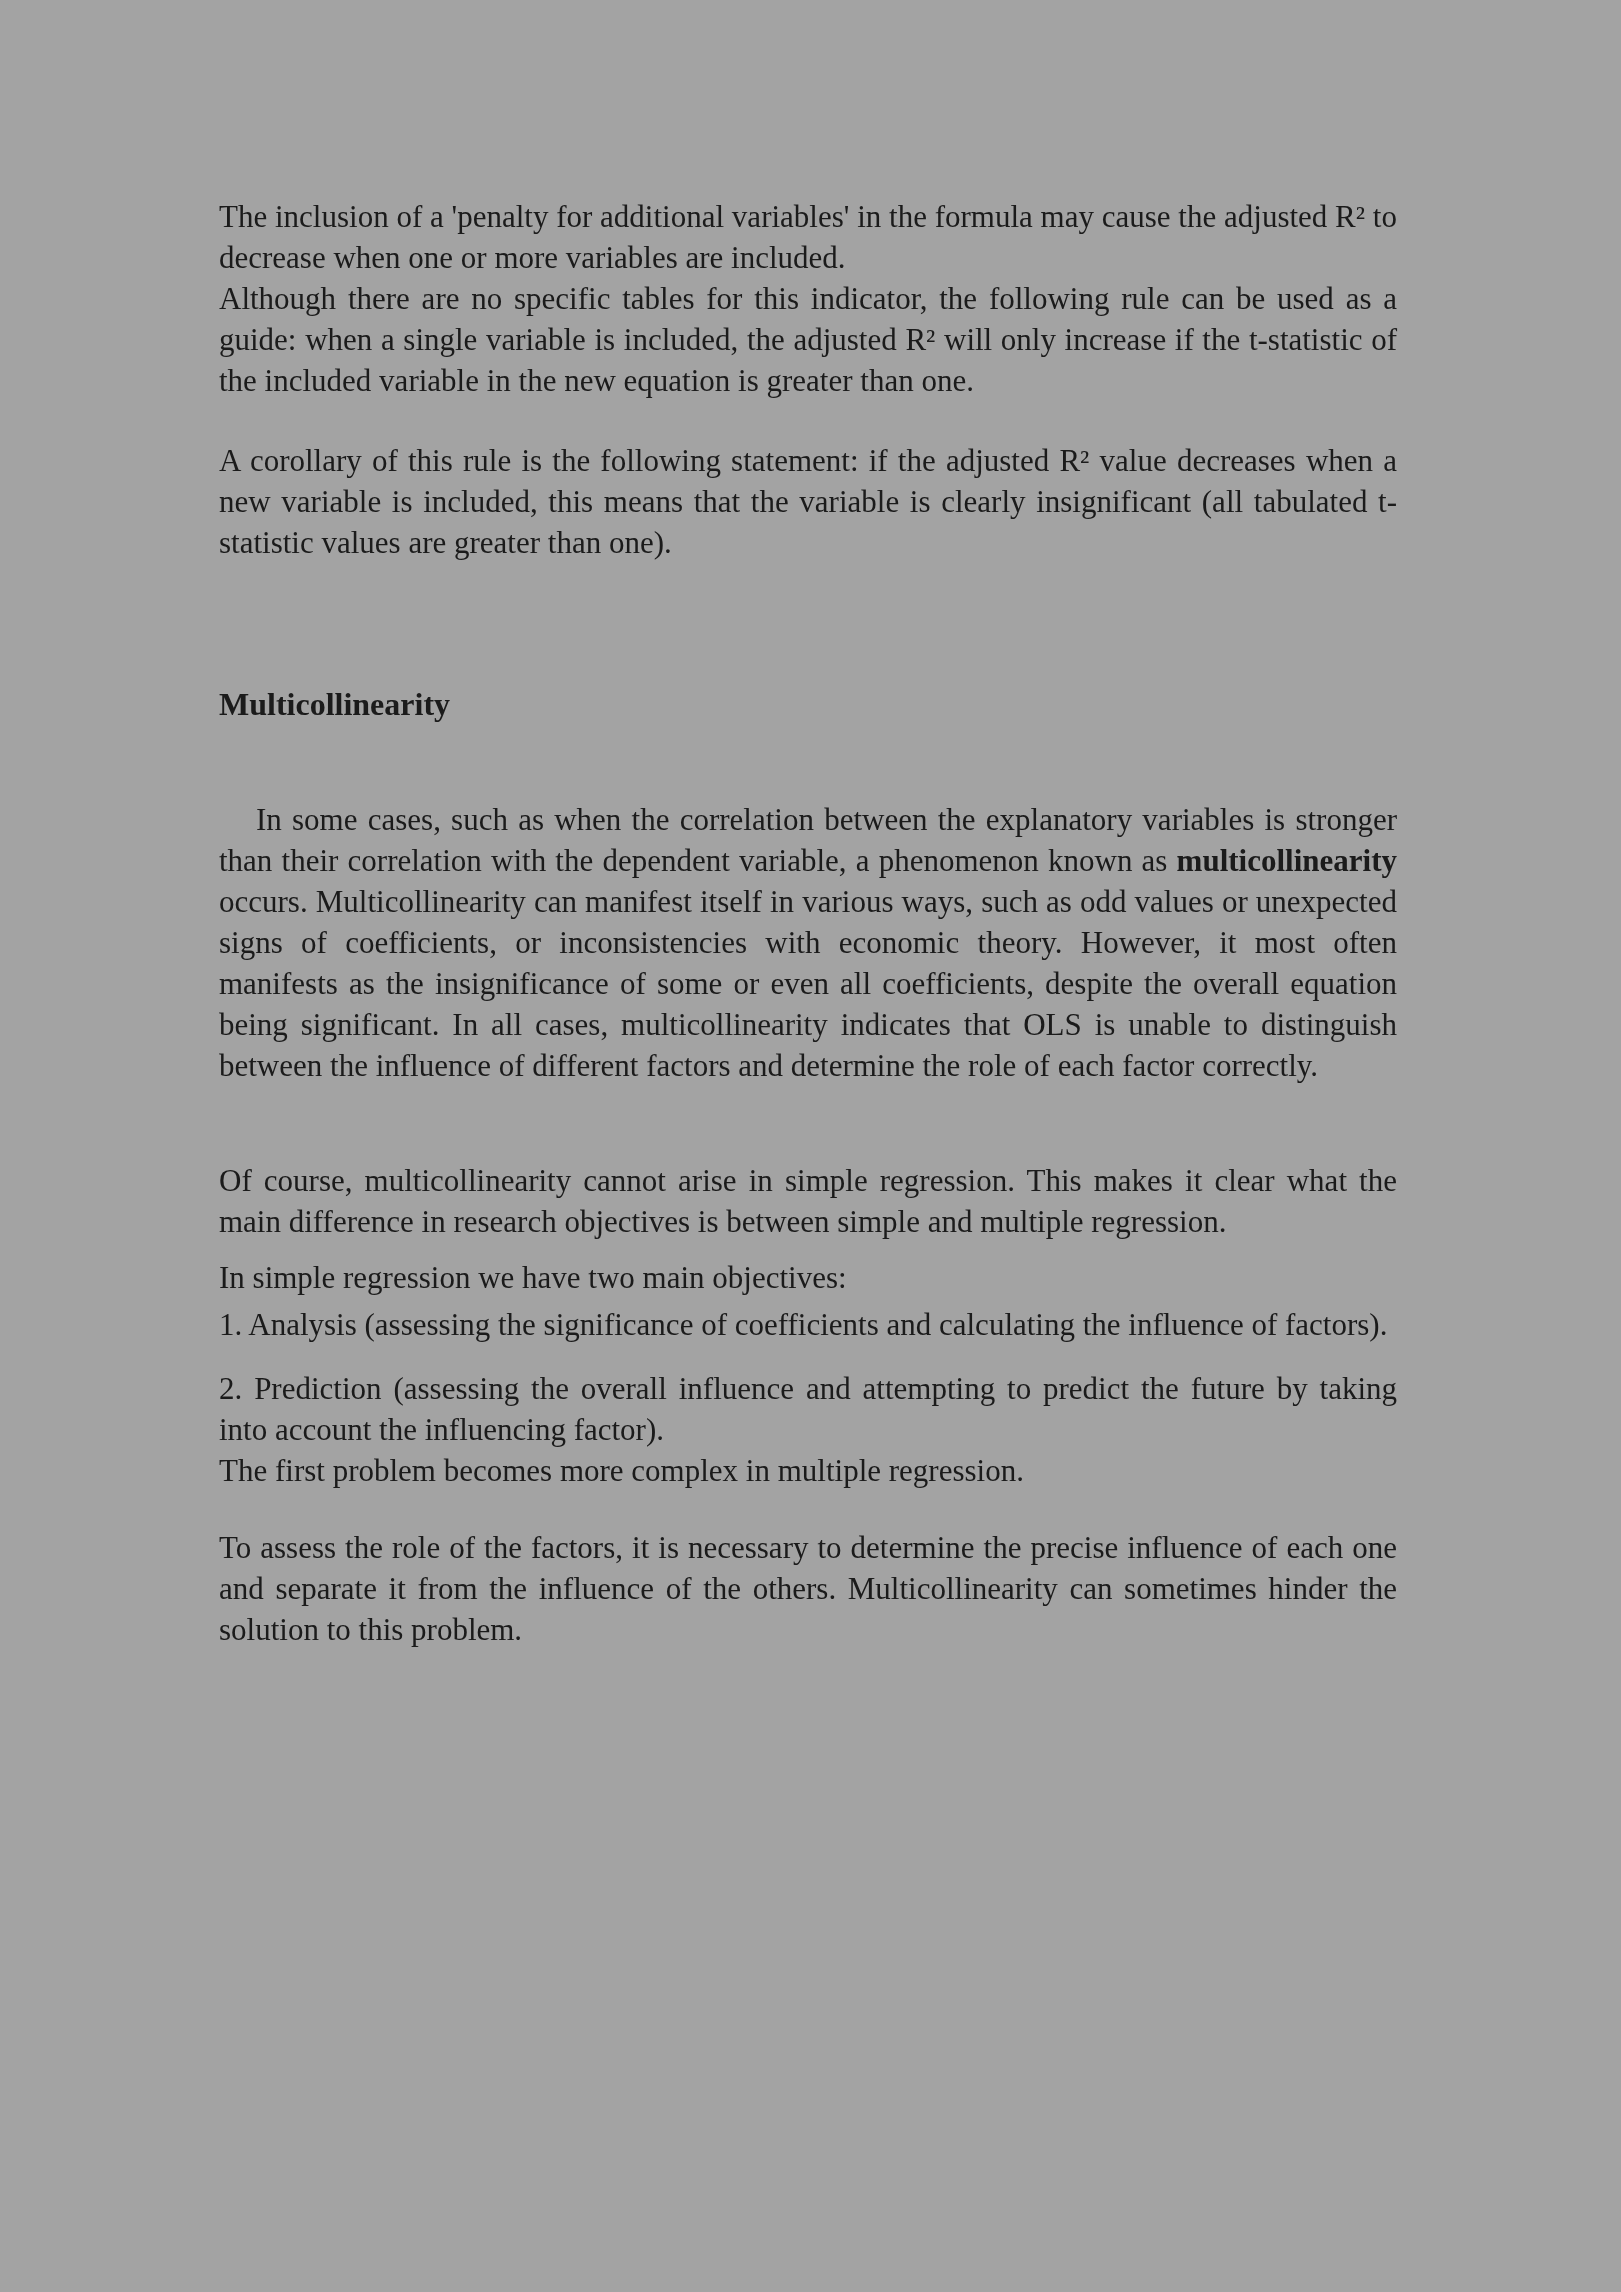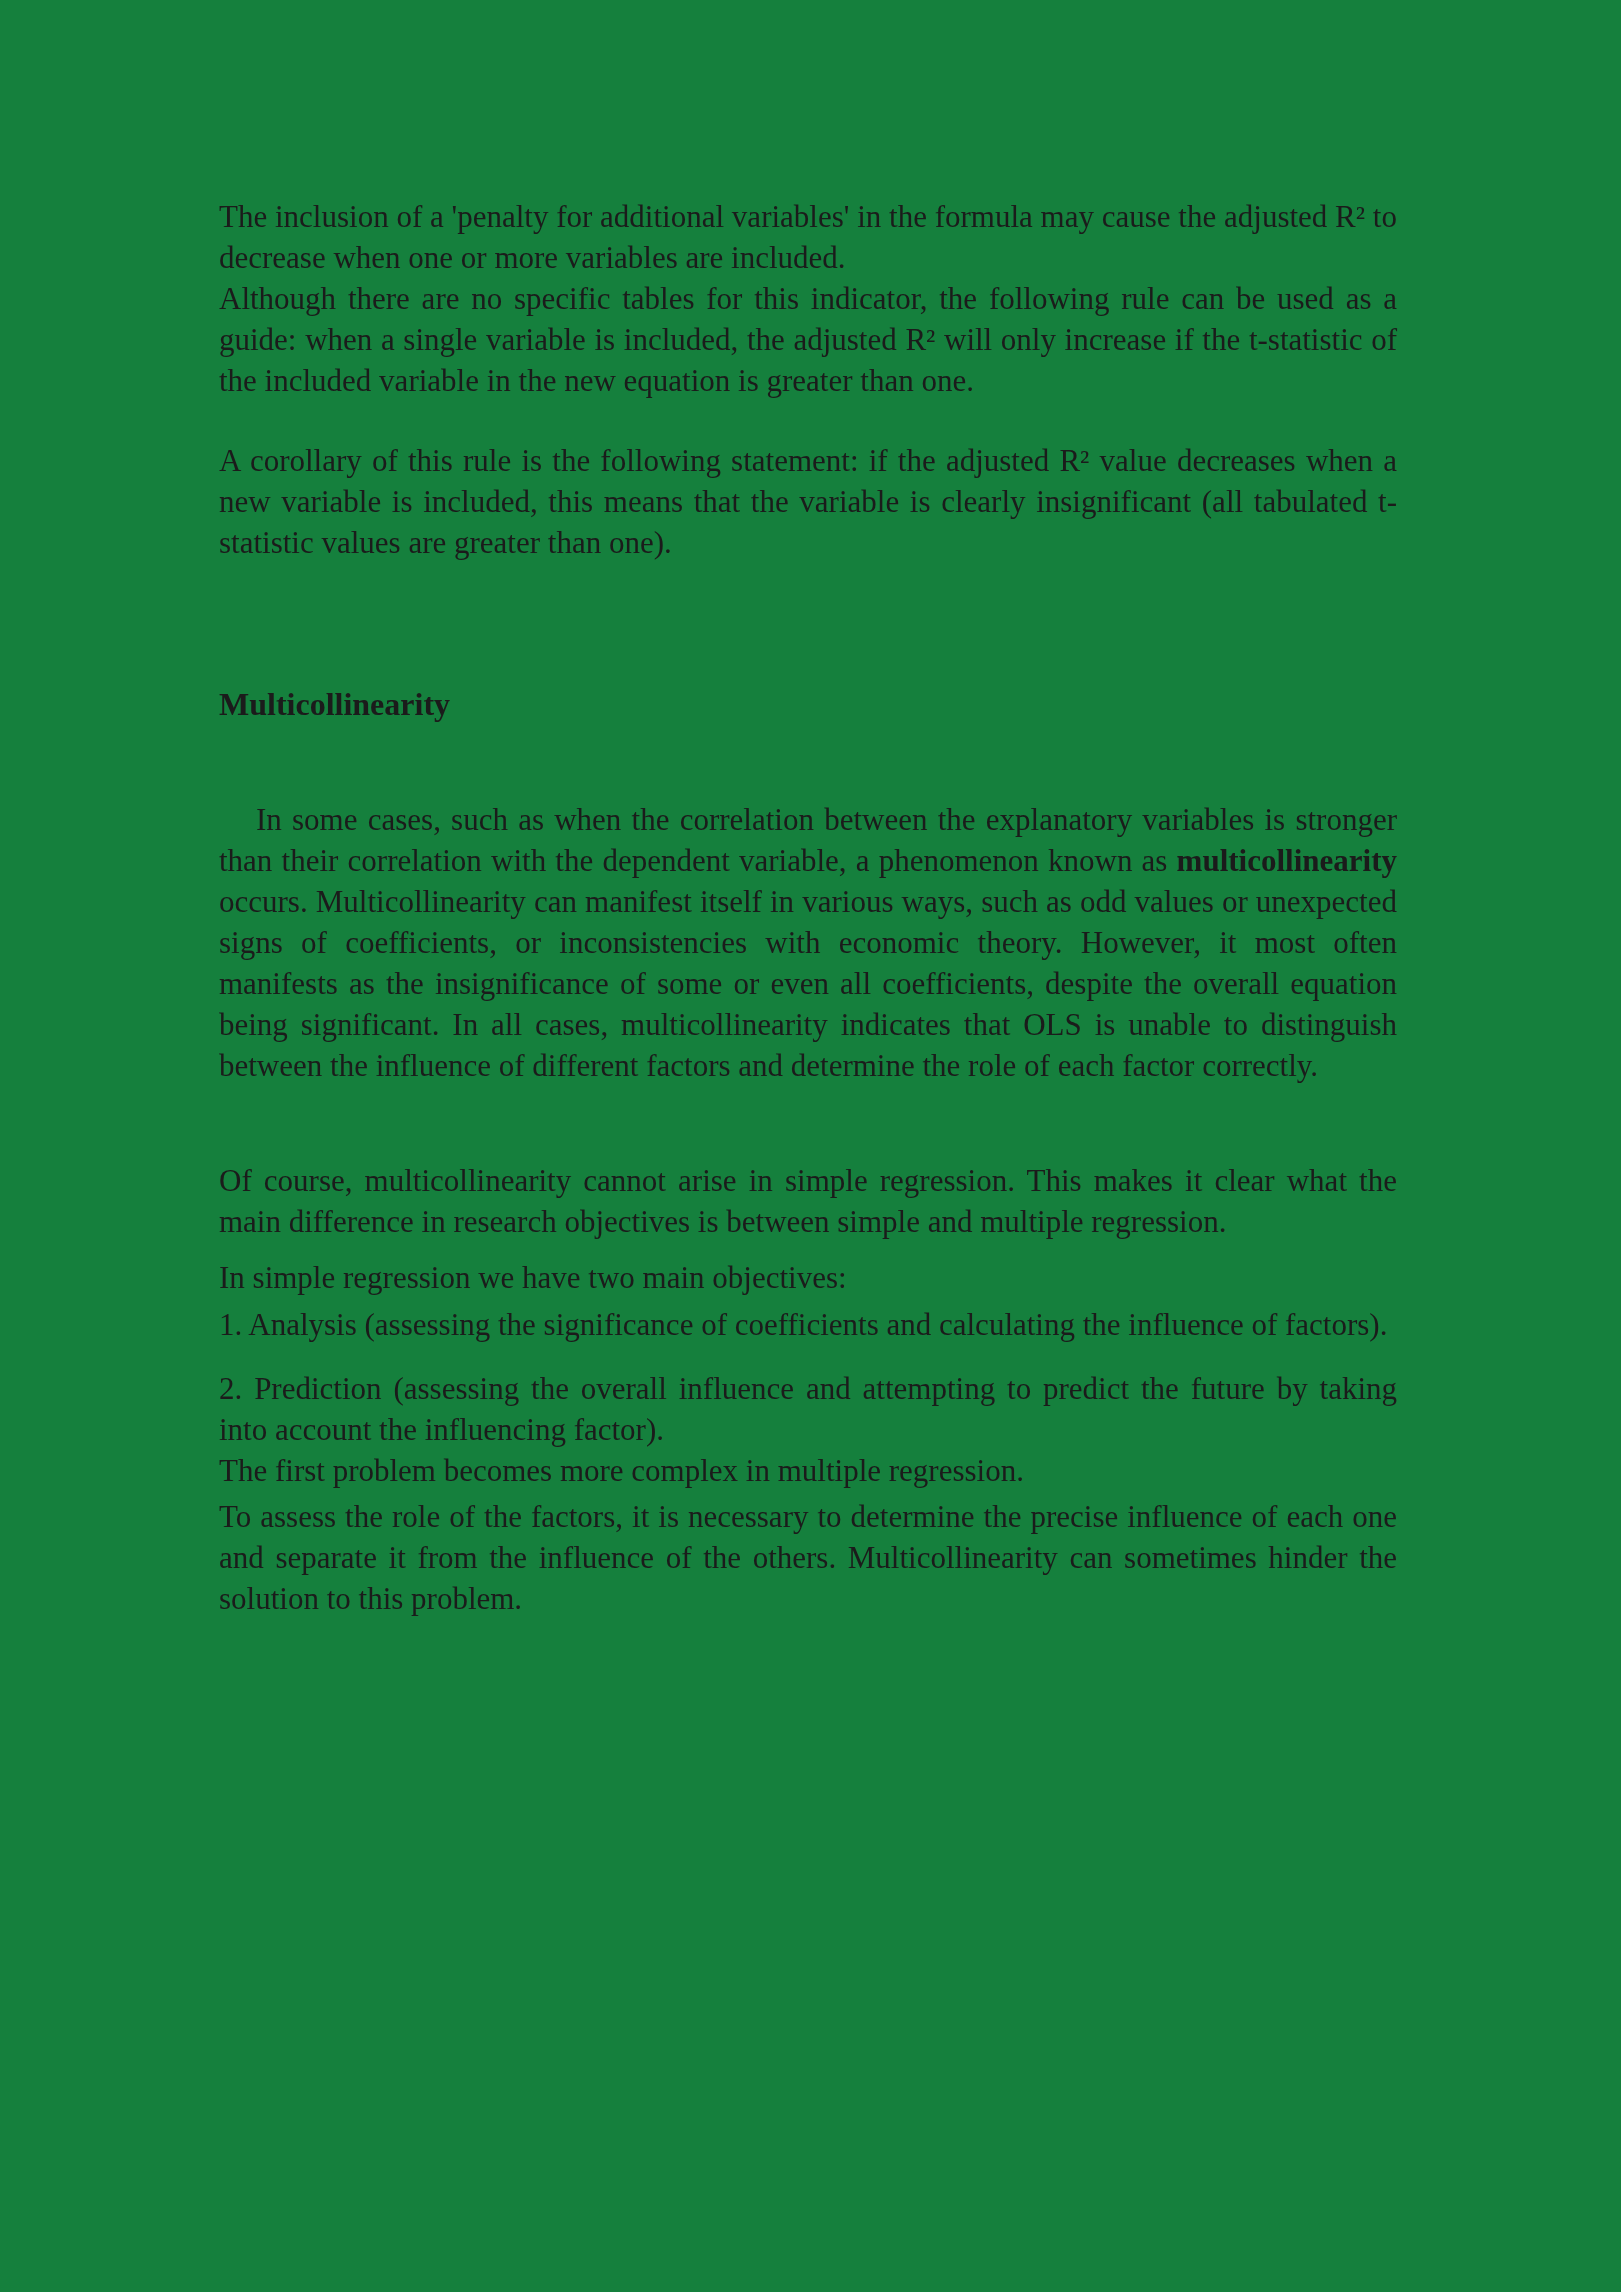--- a/index.html
+++ b/index.html
@@ -10,21 +10,21 @@
   body {
     width: 1621px;
     height: 2293px;
     font-family: "Liberation Serif", serif;
     color: #1b1b1b;
   }
   .page {
     position: relative;
     width: 1621px;
     height: 2293px;
-    background: #15803d;
+    background: #a3a3a3;
     overflow: hidden;
   }
   .content {
     position: absolute;
     left: 219px;
     top: 196px;
     width: 1178px;
   }
   .para {
     margin: 0;
@@ -47,21 +47,21 @@
 
   
   .m-corollary   { margin-top: 39px; }
   .m-intro       { margin-top: 73px; }
   .m-students    { margin-top: 17.6px; }
   .m-ofcourse    { margin-top: 74px; }
   .m-objectives  { margin-top: 14.7px; }
   .m-obj1        { margin-top: 6px; }
   .m-obj2        { margin-top: 23px; }
   .m-firstprob   { margin-top: 0; }
-  .m-assess      { margin-top: 5px; font-family: Liberation Serif, serif; }
+  .m-assess      { margin-top: 36px; font-family: Liberation Serif, serif; }
 </style>
 </head>
 <body>
 
 <div class="page">
   <div class="content">
 
     <p class="para">The inclusion of a 'penalty for additional variables' in the formula may cause the adjusted R² to decrease when one or more variables are included.</p>
 
     <p class="para">Although there are no specific tables for this indicator, the following rule can be used as a guide: when a single variable is included, the adjusted R² will on­ly increase if the t-statistic of the included variable in the new equation is greater than one.</p>

